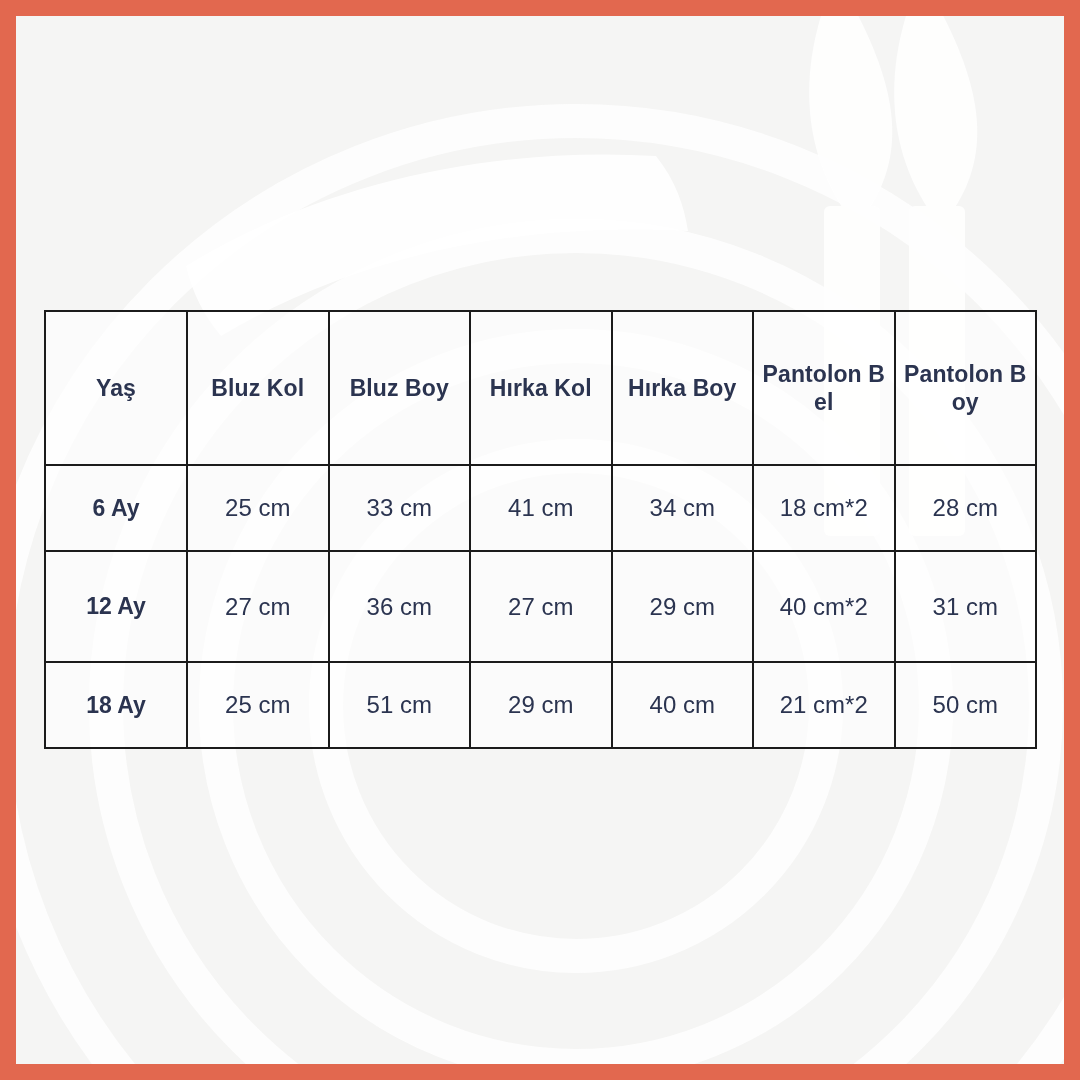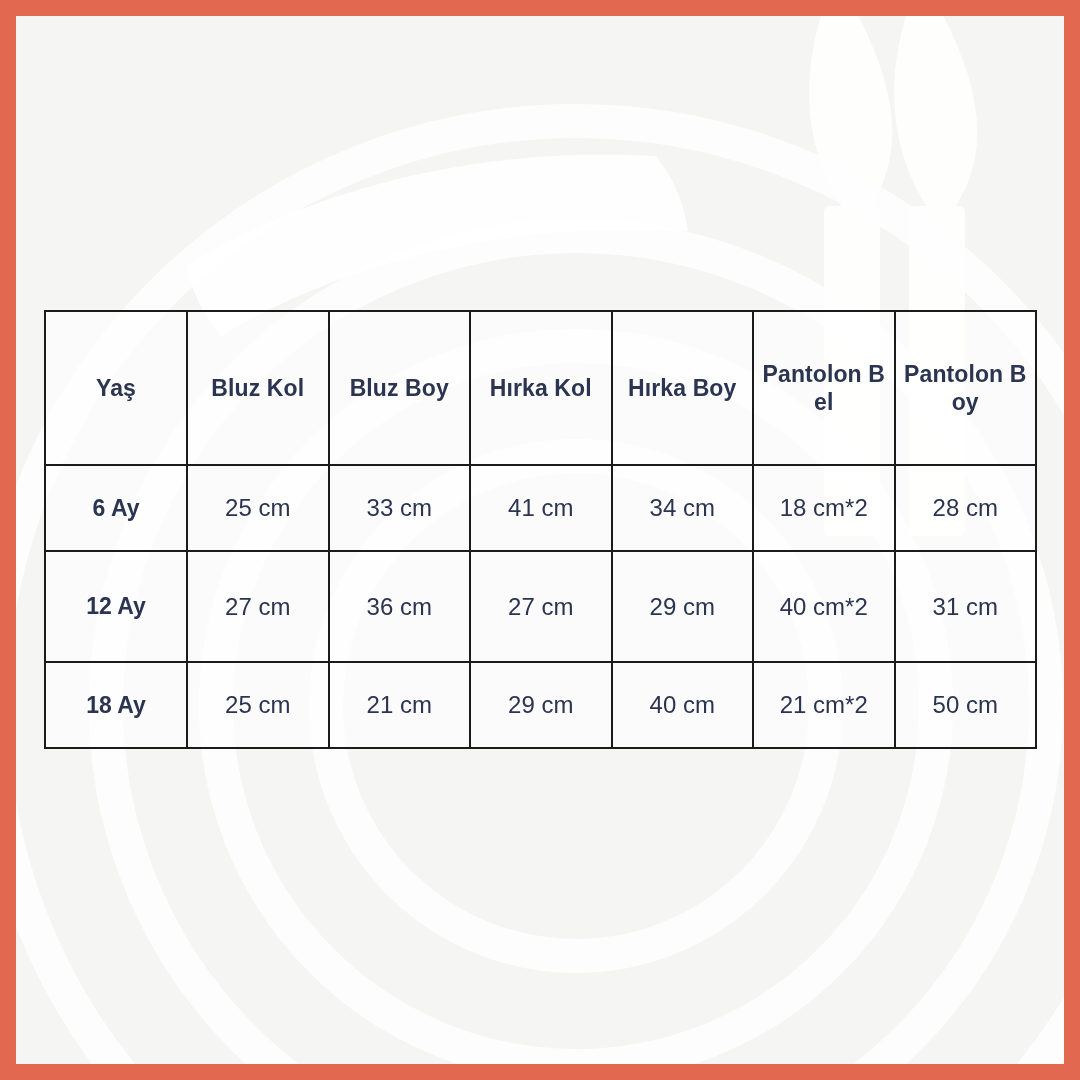--- a/index.html
+++ b/index.html
@@ -145,21 +145,21 @@
             <td>27 cm</td>
             <td>36 cm</td>
             <td>27 cm</td>
             <td>29 cm</td>
             <td class="wrapped">40 cm*2</td>
             <td>31 cm</td>
           </tr>
           <tr>
             <td class="agecell">18 Ay</td>
             <td>25 cm</td>
-            <td>21 cm</td>
+            <td>51 cm</td>
             <td>29 cm</td>
             <td>40 cm</td>
             <td>21 cm*2</td>
             <td>50 cm</td>
           </tr>
         </tbody>
       </table>
     </div>
 
   </div>

